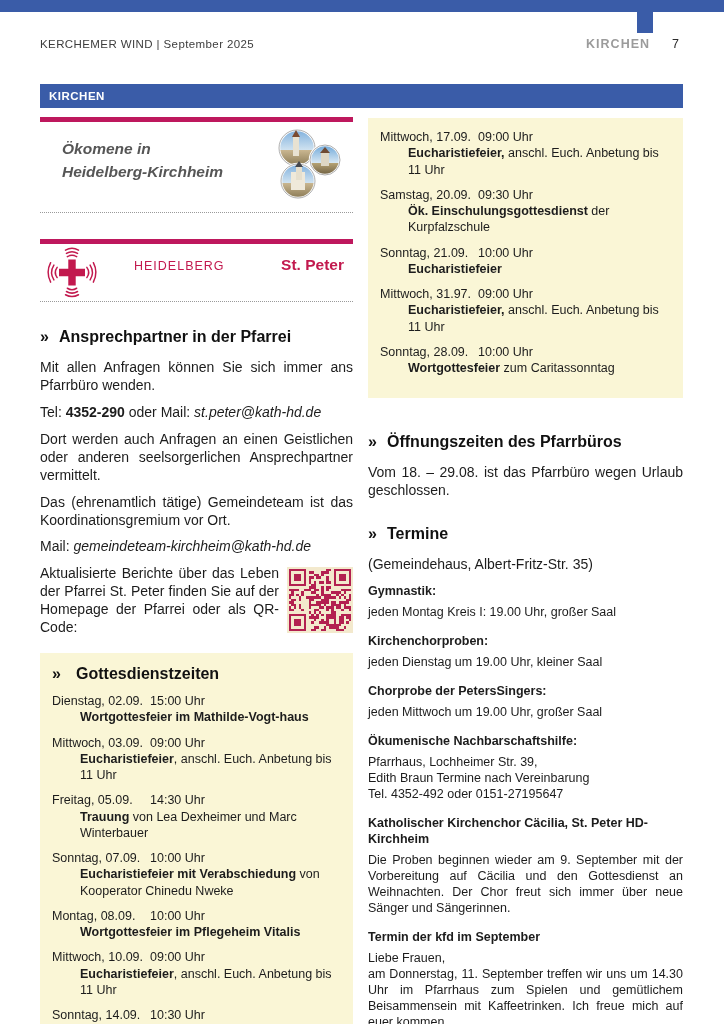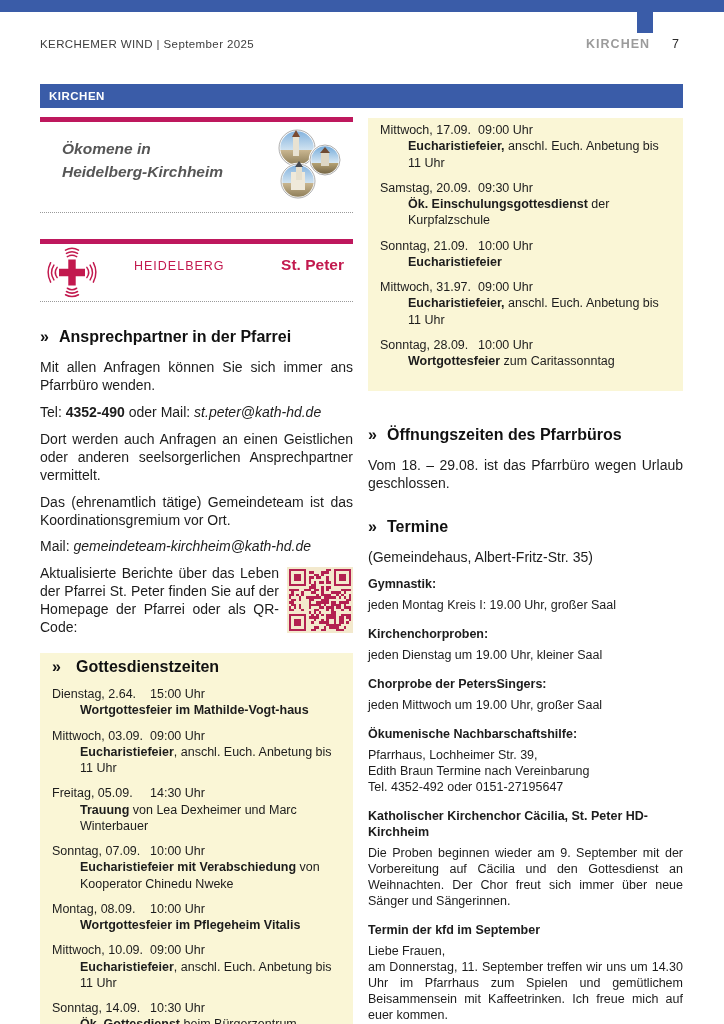--- a/index.html
+++ b/index.html
@@ -35,21 +35,21 @@
   .h2{display:flex;font-size:16px;font-weight:bold;color:#111;line-height:1.2;margin:0 0 13px 0;}
   .h2 .marker{width:19px;flex:0 0 19px;}
   .bodyblock{font-size:14px;line-height:1.28;}
   .bodyblock p{margin:0 0 9px 0;}
   .jst{text-align:justify;-webkit-hyphens:auto;hyphens:auto;}
   .b{font-weight:bold;}
   .i{font-style:italic;}
   .qr-par::after{content:"";display:block;clear:both;}
   .qr-box{float:right;width:66px;height:66px;background:#f3e9cd;margin:2px 0 2px 8px;padding:2px;box-sizing:border-box;}
   
-  .ybox{background:#faf6d6;padding:4px 12px 13px 12px;box-sizing:border-box;}
+  .ybox{background:#faf6d6;padding:11px 12px 13px 12px;box-sizing:border-box;}
   .ybox-left{margin-top:16px;}
   .ybox .h2{margin-bottom:10px;}
   .ybox .h2 .marker{width:24px;flex:0 0 24px;}
   .sched{font-size:12.5px;line-height:1.3;}
   .sched-row{margin-bottom:9px;}
   .sched-line1{display:flex;}
   .sched-date{width:98px;flex:0 0 98px;}
   .sched-desc{padding-left:28px;}
   
   .tm-item{margin-bottom:13px;font-size:12.5px;line-height:1.28;}
@@ -142,21 +142,21 @@
         </div>
       </div>
     </div>
 
     <div class="h2">
       <span class="marker">»</span>
       <span>Ansprechpartner in der Pfarrei</span>
     </div>
     <div class="bodyblock">
       <p class="jst">Mit allen Anfragen können Sie sich immer ans Pfarrbüro wenden.</p>
-      <p><span>Tel: </span><span class="b">4352-490</span><span> oder Mail: </span><span class="i">st.peter@kath-hd.de</span></p>
+      <p><span>Tel: </span><span class="b">4352-290</span><span> oder Mail: </span><span class="i">st.peter@kath-hd.de</span></p>
       <p class="jst">Dort werden auch Anfragen an einen Geistlichen oder anderen seelsorgerlichen Ansprechpartner vermittelt.</p>
       <p class="jst">Das (ehrenamtlich tätige) Gemeindeteam ist das Koordinationsgremium vor Ort.</p>
       <p><span>Mail: </span><span class="i">gemeindeteam-kirchheim@kath-hd.de</span></p>
       <p class="jst qr-par">
         <span class="qr-box">
             <svg id="qr-svg" width="62" height="62" viewBox="0 0 25 25" shape-rendering="crispEdges">
               <g fill="#b32050">
                 <rect x="15" y="0" width="1" height="1"></rect>
                 <rect x="16" y="0" width="1" height="1"></rect>
                 <rect x="8" y="1" width="1" height="1"></rect>
@@ -384,21 +384,21 @@
     </div>
 
     <div class="ybox ybox-left">
       <div class="h2">
         <span class="marker">»</span>
         <span>Gottesdienstzeiten</span>
       </div>
       <div class="sched" id="left-schedule">
           <div class="sched-row">
             <div class="sched-line1">
-              <span class="sched-date">Dienstag, 2.64.</span>
+              <span class="sched-date">Dienstag, 02.09.</span>
               <span class="sched-time">15:00 Uhr</span>
             </div>
             <div class="sched-desc"><span class="b">Wortgottesfeier im Mathilde-Vogt-haus</span></div>
           </div>
           <div class="sched-row">
             <div class="sched-line1">
               <span class="sched-date">Mittwoch, 03.09.</span>
               <span class="sched-time">09:00 Uhr</span>
             </div>
             <div class="sched-desc"><span class="b">Eucharistiefeier</span><span>, anschl. Euch. Anbetung bis 11 Uhr</span></div>

